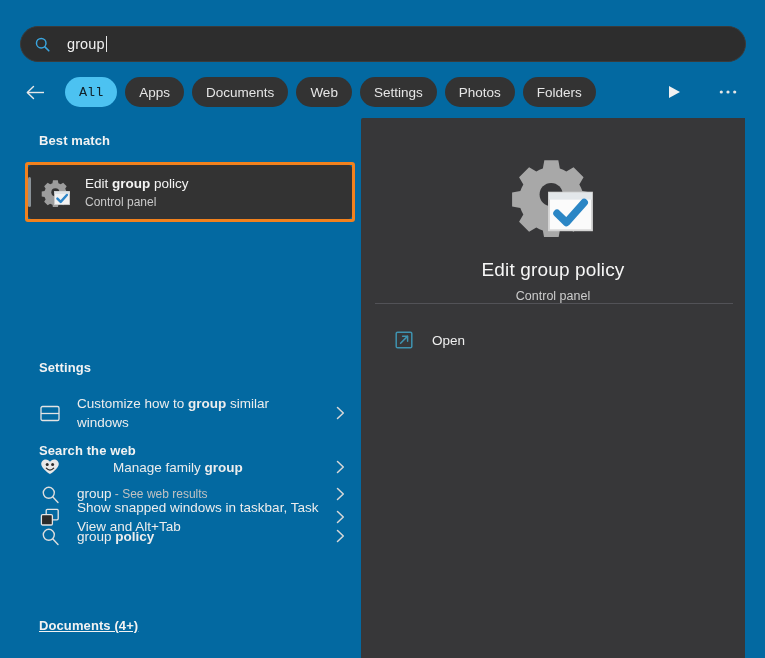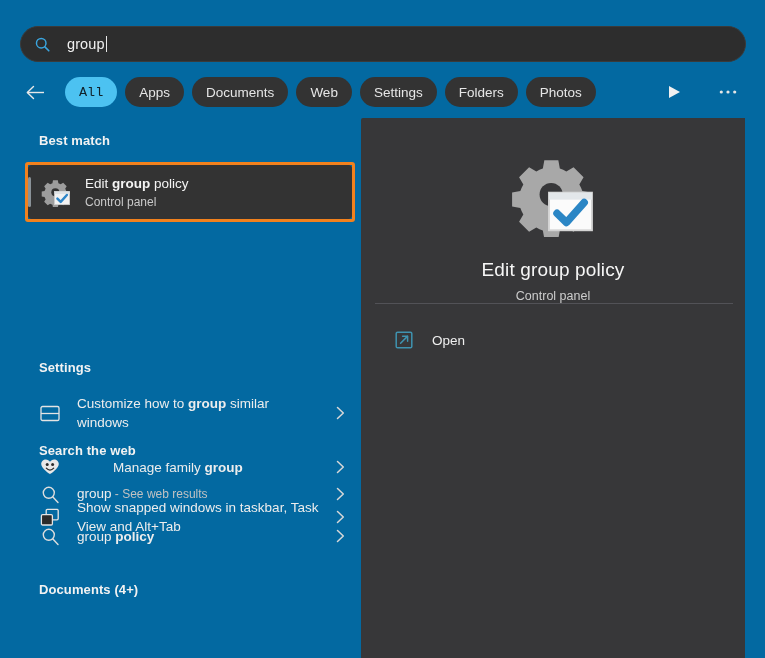--- a/index.html
+++ b/index.html
@@ -121,21 +121,21 @@
   .section-header {
     color: #f2f2f2;
     font-size: 13px;
     font-weight: bold;
     padding: 0 0 0 32px;
     letter-spacing: 0.1px;
   }
   #hdr-best-match { position: absolute; top: 15px; }
   #hdr-settings   { position: absolute; top: 242px; }
   #hdr-web        { position: absolute; top: 325px; }
-  #hdr-documents  { position: absolute; top: 464px; }
+  #hdr-documents  { position: absolute; top: 500px; text-decoration: underline; }
 
   
   #best-match-highlight {
     position: absolute;
     left: 18px; top: 44px;
     width: 330px; height: 60px;
     border: 3px solid #f2811d;
     border-radius: 3px;
   }
   #best-match-row {
@@ -303,24 +303,24 @@
     <div class="tab-pill">
       <span>Documents</span>
     </div>
     <div class="tab-pill">
       <span>Web</span>
     </div>
     <div class="tab-pill">
       <span>Settings</span>
     </div>
     <div class="tab-pill">
+      <span>Photos</span>
+    </div>
+    <div class="tab-pill">
       <span>Folders</span>
-    </div>
-    <div class="tab-pill">
-      <span>Photos</span>
     </div>
 
     <div id="tab-more-actions">
       <div id="play-button">
         <svg width="13" height="14" viewBox="0 0 13 14">
           <polygon points="1,1 12,7 1,13" fill="#f0f0f0"></polygon>
         </svg>
       </div>
       <div id="ellipsis-button">
         <svg width="18" height="6" viewBox="0 0 18 6">

